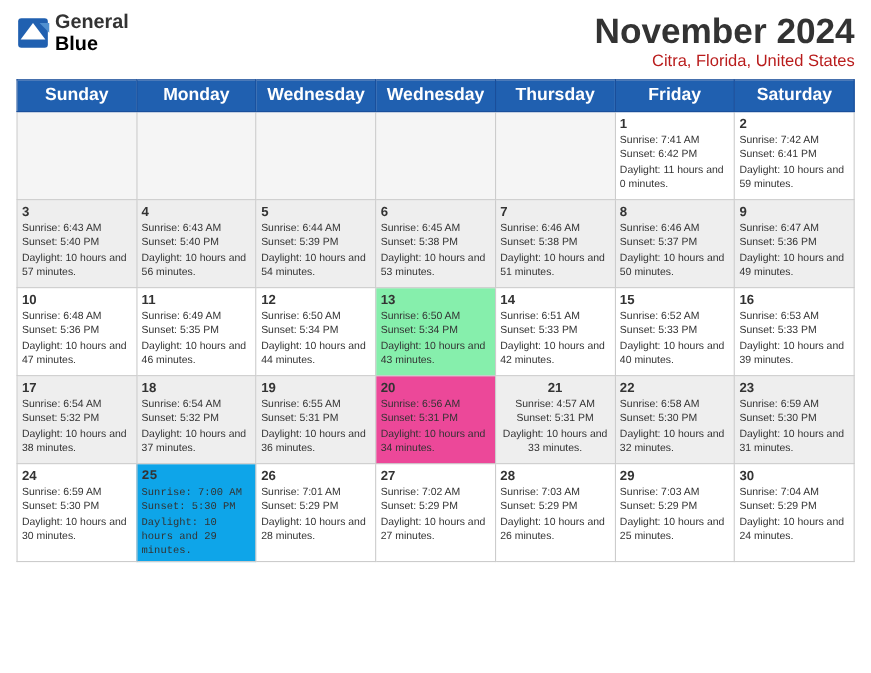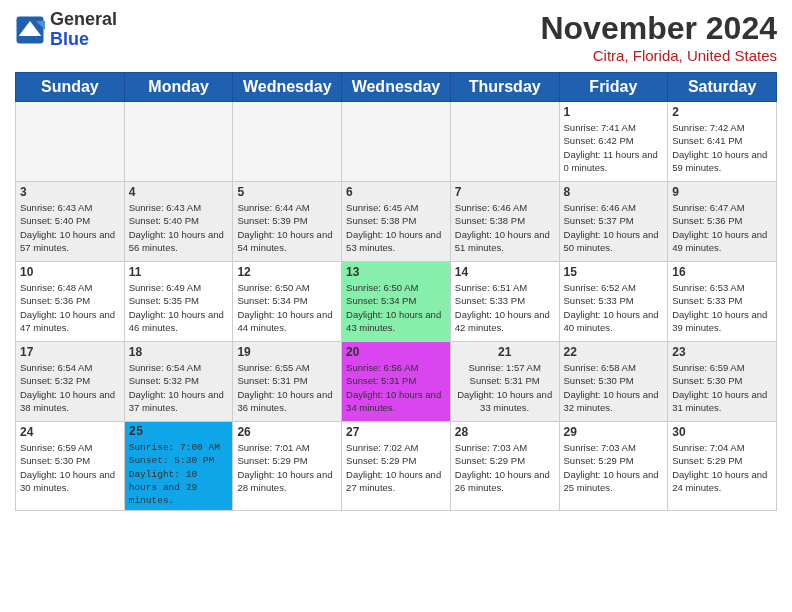--- a/index.html
+++ b/index.html
@@ -25,21 +25,21 @@
       align-items: center;
     }
     .logo-text {
       display: flex;
       flex-direction: column;
       font-size: 18px;
       font-weight: bold;
       line-height: 1.1;
     }
     .logo-general { color: #333; }
-    .logo-blue { color: #1d4ed8; }
+    .logo-blue { color: #000000; }
     .logo-icon {
       width: 30px;
       height: 30px;
       margin-right: 5px;
     }
     .title-block {
       text-align: right;
     }
     .month-title {
       font-size: 32px;
@@ -248,29 +248,29 @@
             <div class="day-info" style="white-space: pre-line;">Sunrise: 6:54 AM
 Sunset: 5:32 PM
 Daylight: 10 hours and 37 minutes.</div>
           </td>
           <td style="background: rgb(238, 238, 238);">
             <span class="day-num">19</span>
             <div class="day-info" style="white-space: pre-line;">Sunrise: 6:55 AM
 Sunset: 5:31 PM
 Daylight: 10 hours and 36 minutes.</div>
           </td>
-          <td style="background: #d946ef;">
+          <td style="background: #ec4899;">
             <span class="day-num">20</span>
             <div class="day-info" style="white-space: pre-line;">Sunrise: 6:56 AM
 Sunset: 5:31 PM
 Daylight: 10 hours and 34 minutes.</div>
           </td>
           <td style="background: rgb(238, 238, 238); text-align: center;">
             <span class="day-num">21</span>
-            <div class="day-info" style="white-space: pre-line;">Sunrise: 1:57 AM
+            <div class="day-info" style="white-space: pre-line;">Sunrise: 4:57 AM
 Sunset: 5:31 PM
 Daylight: 10 hours and 33 minutes.</div>
           </td>
           <td style="background: rgb(238, 238, 238);">
             <span class="day-num">22</span>
             <div class="day-info" style="white-space: pre-line;">Sunrise: 6:58 AM
 Sunset: 5:30 PM
 Daylight: 10 hours and 32 minutes.</div>
           </td>
           <td style="background: rgb(238, 238, 238);">

